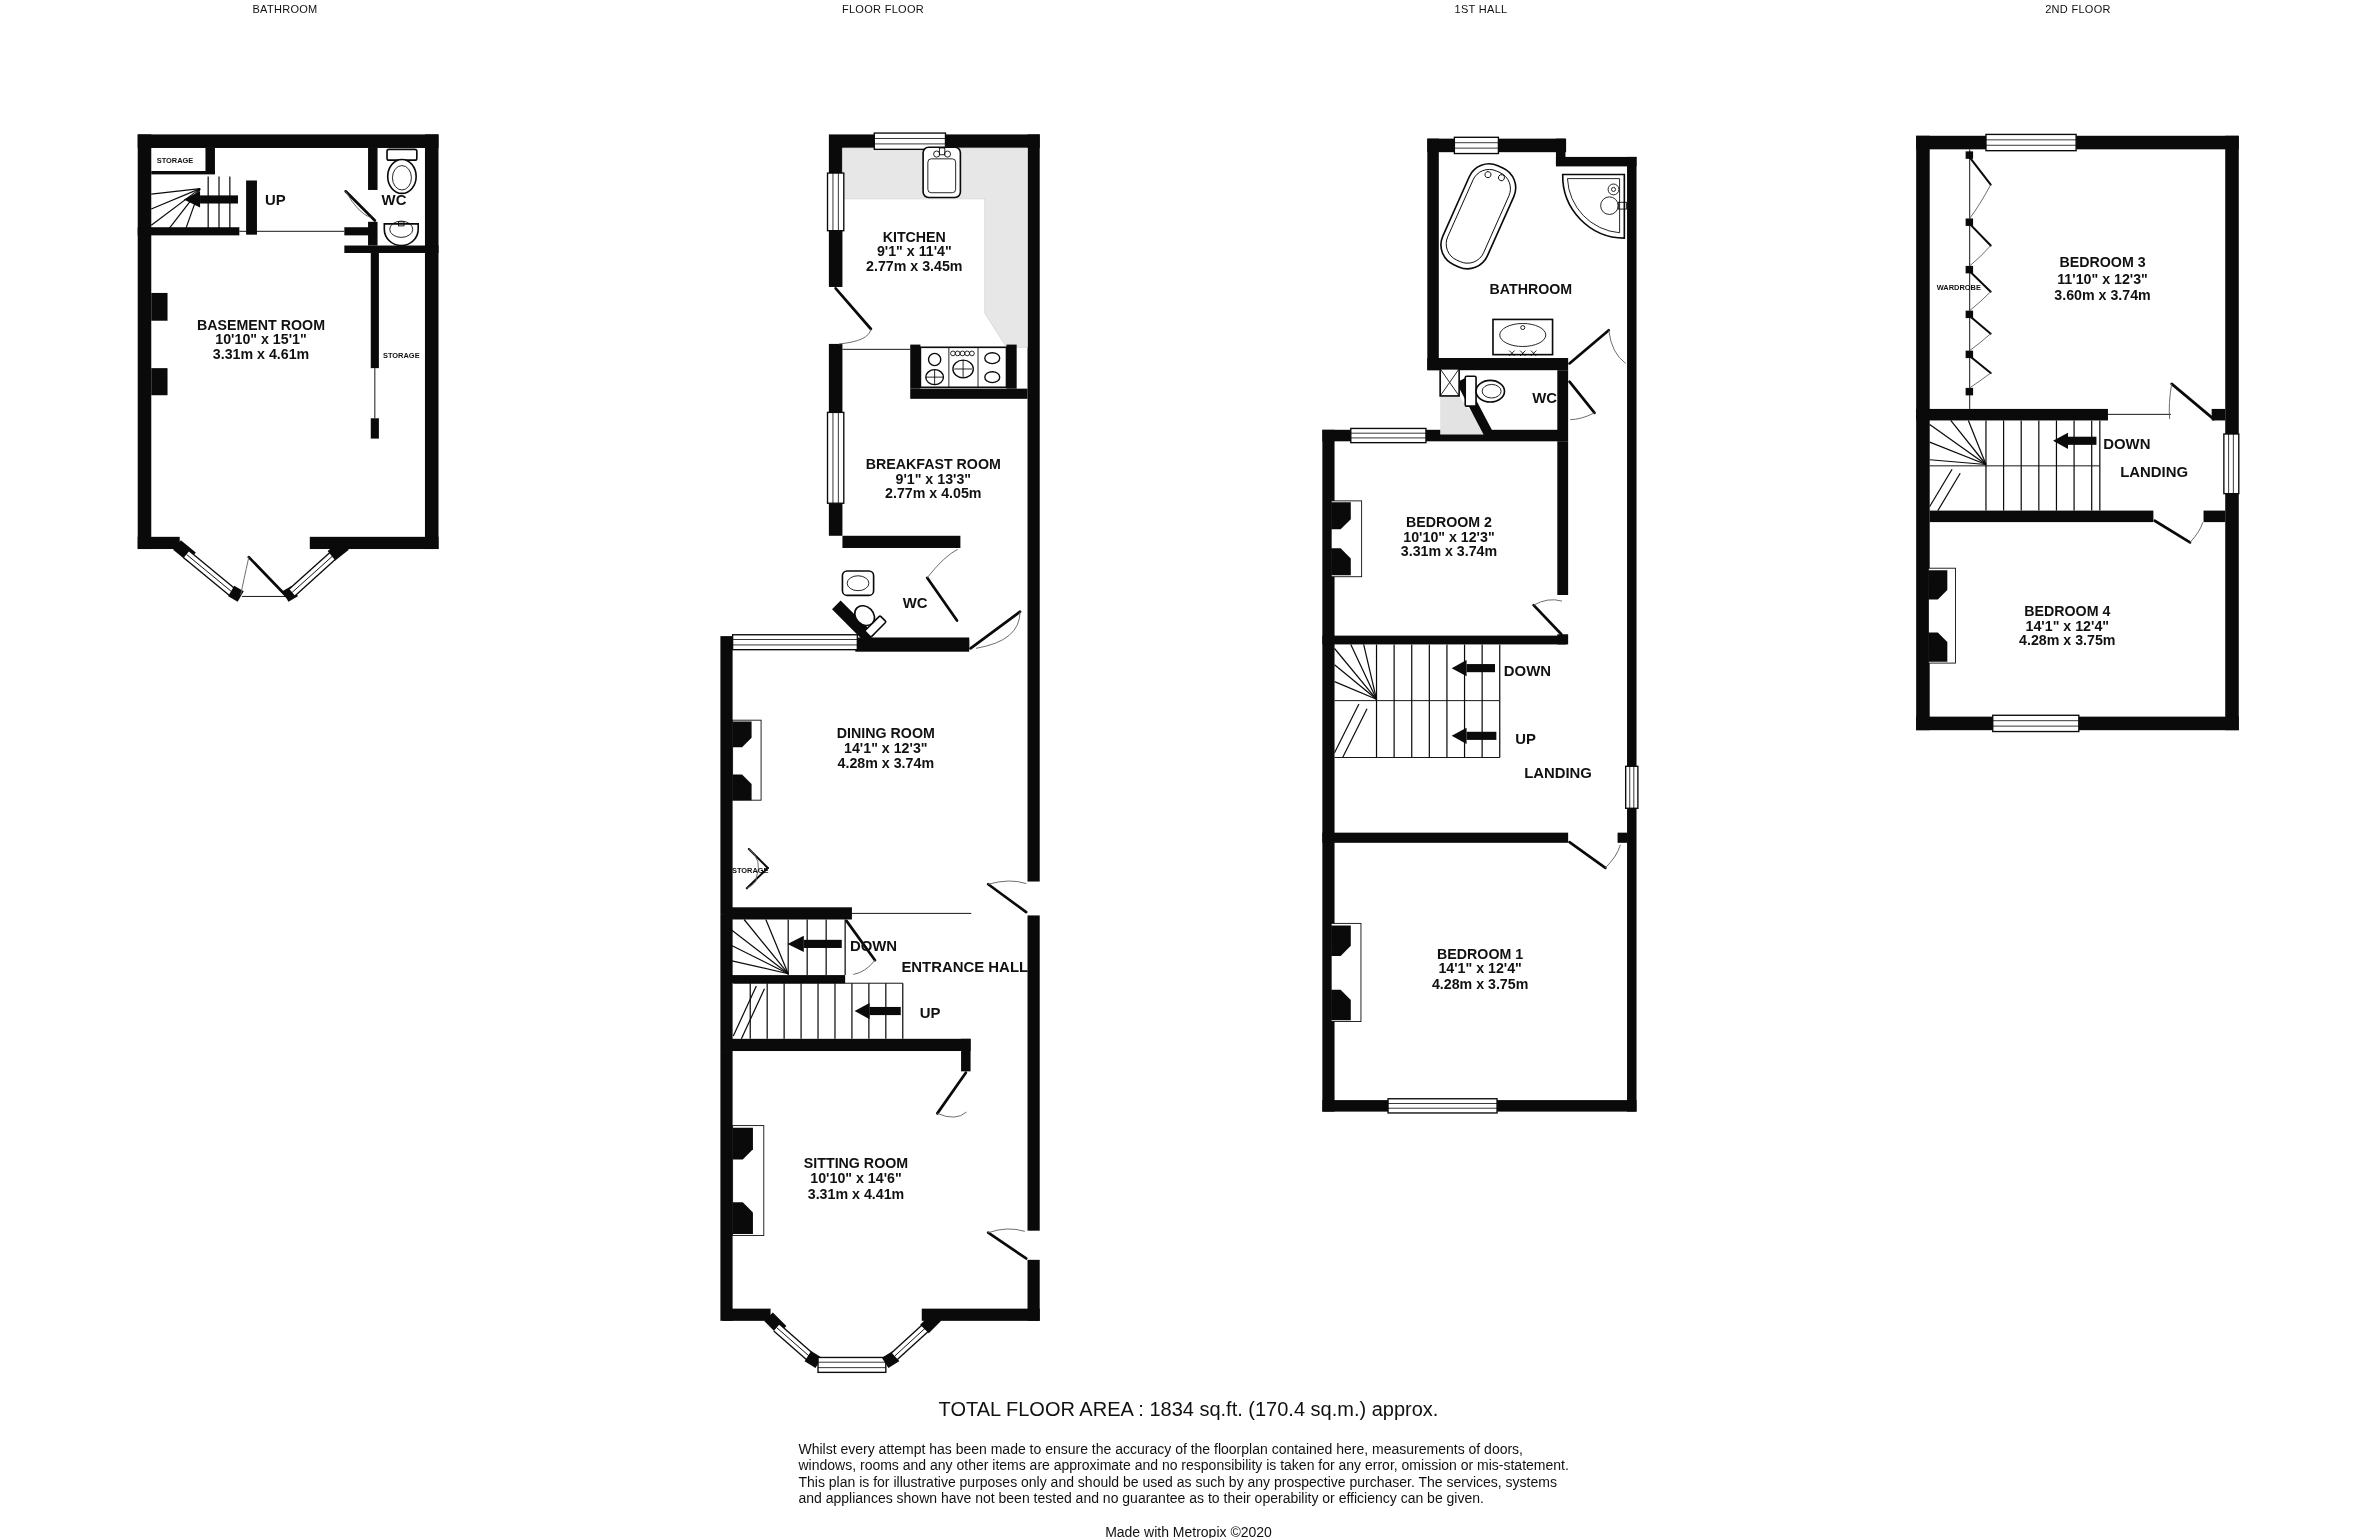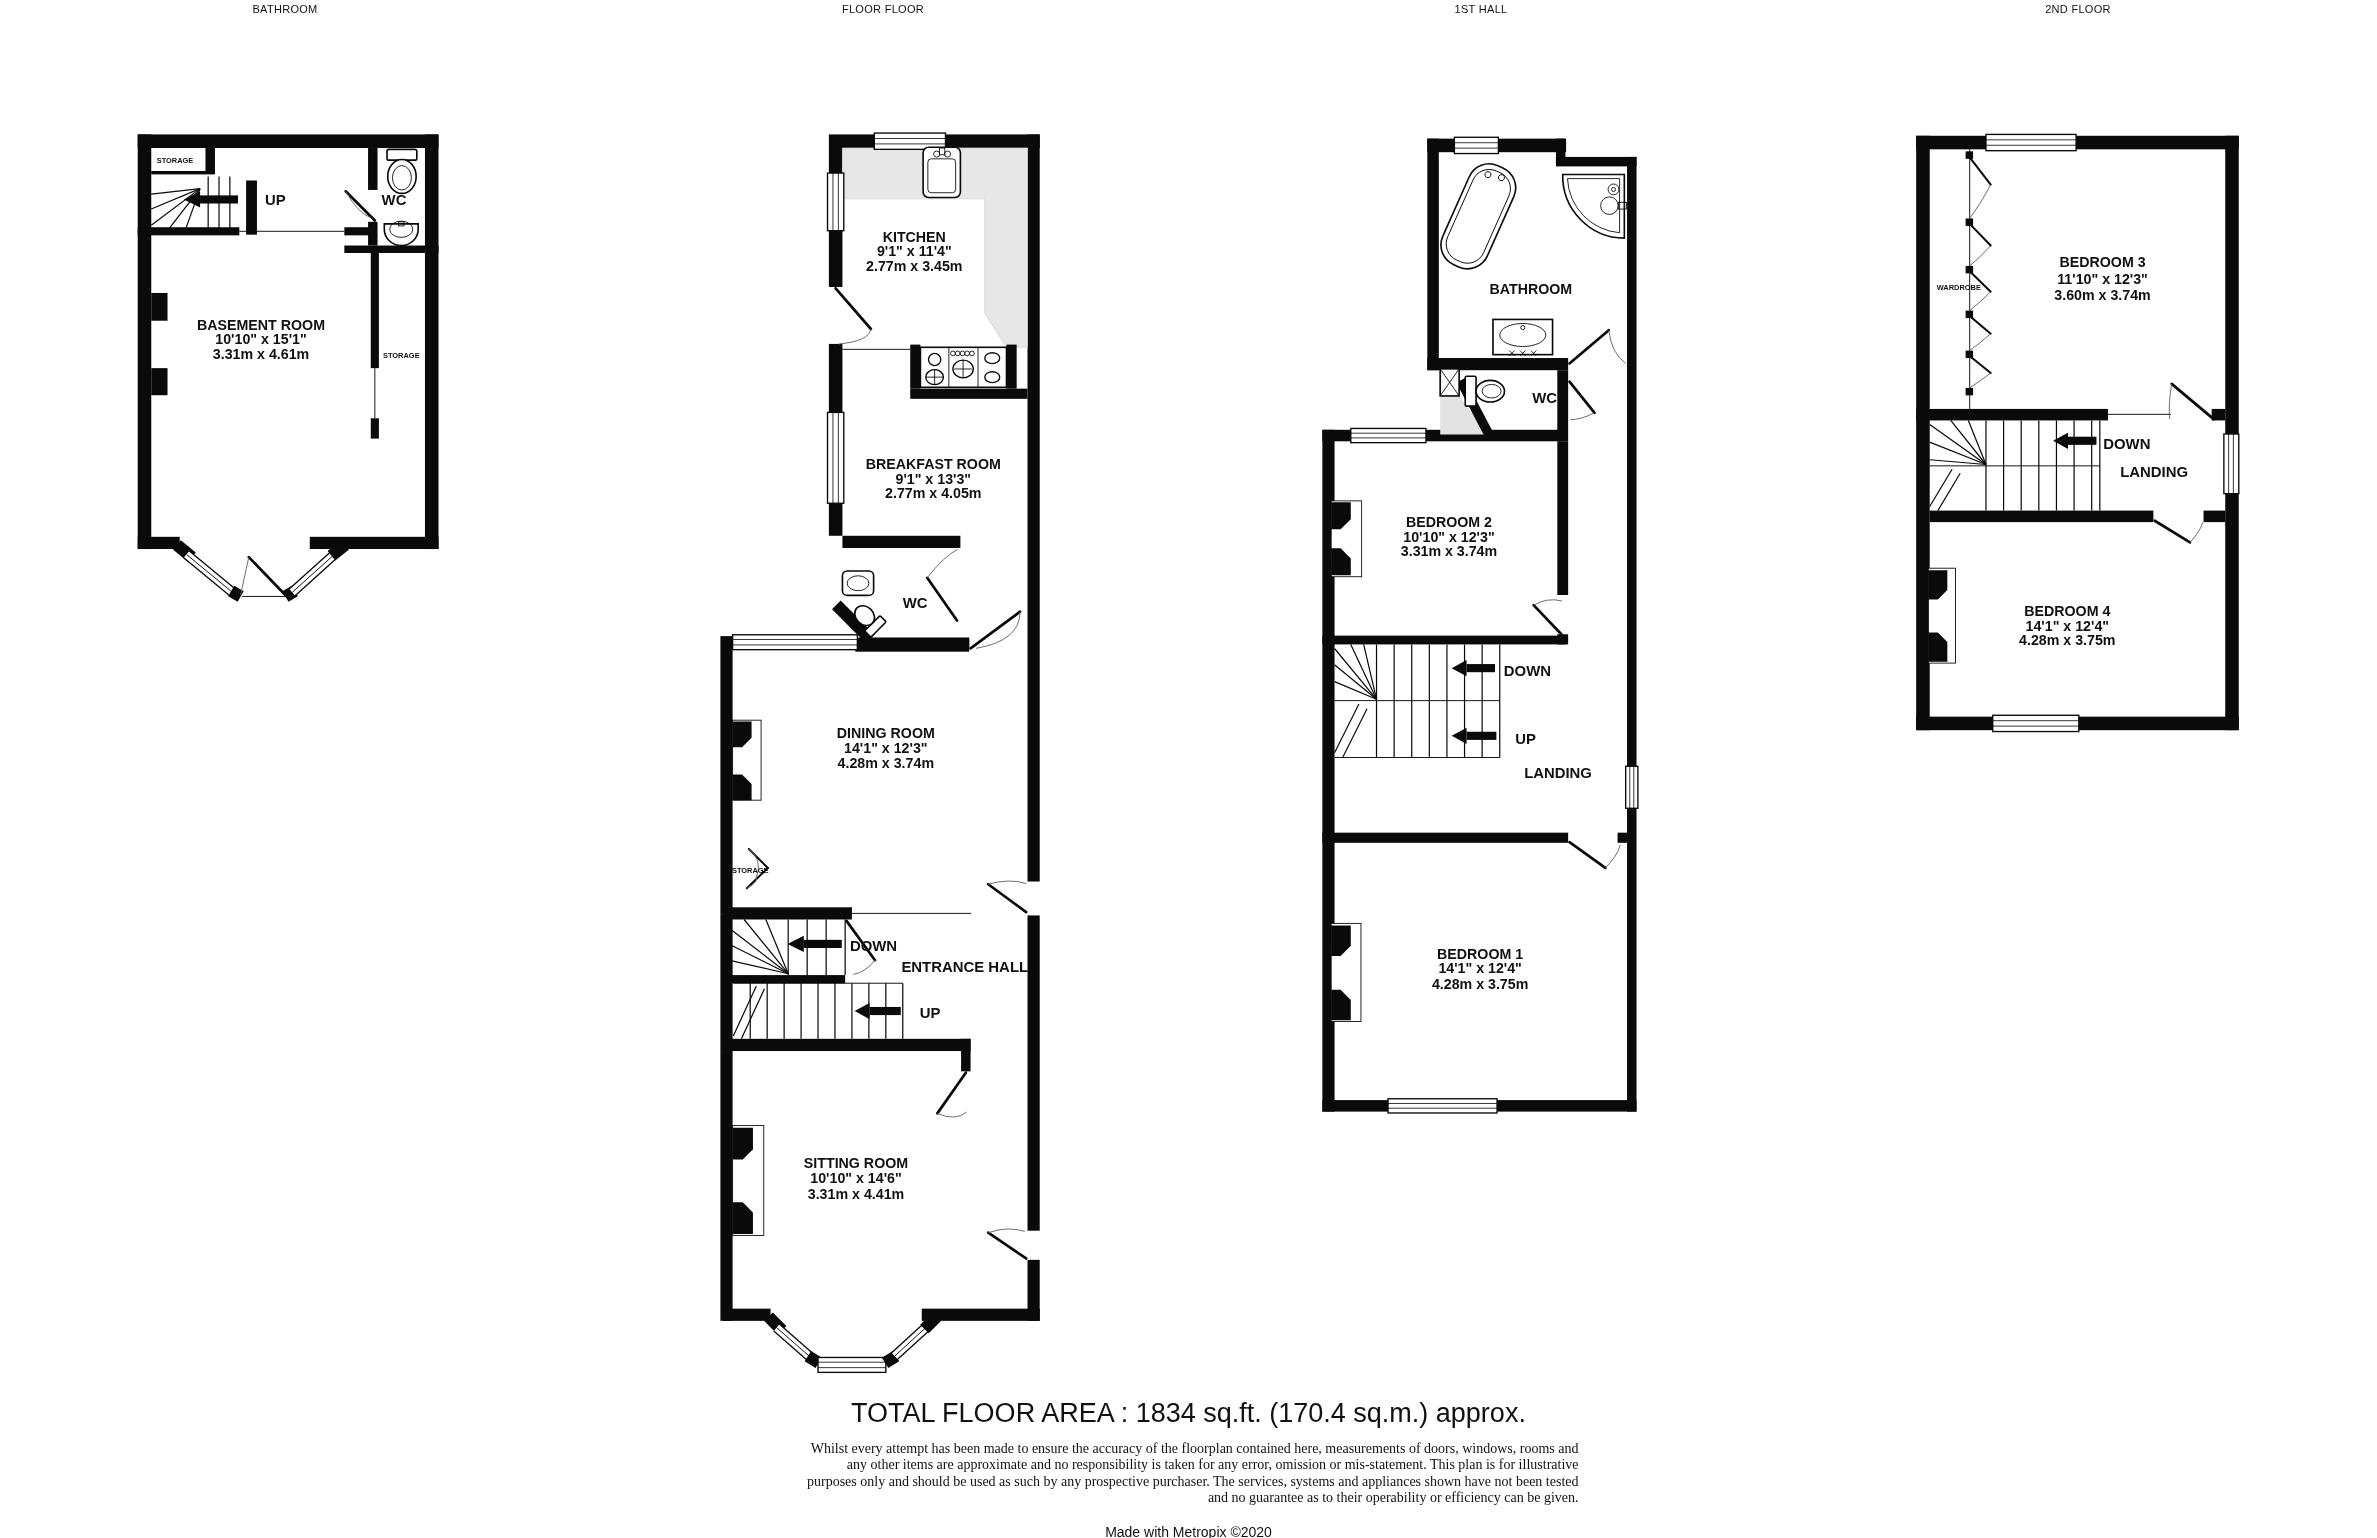--- a/index.html
+++ b/index.html
@@ -19,23 +19,23 @@
   .arc{stroke:#666;stroke-width:1.4;fill:none;}
   .tread{stroke:#0a0a0a;stroke-width:1.8;fill:none;}
   .win{fill:#fff;stroke:#0a0a0a;stroke-width:2;}
   .winl{stroke:#0a0a0a;stroke-width:1.2;fill:none;}
   .wb{stroke:#0a0a0a;stroke-width:15;fill:none;}
   .ww{stroke:#fff;stroke-width:11;fill:none;}
   .stub{stroke:#0a0a0a;stroke-width:18;fill:none;}
   .arrow{fill:#0a0a0a;}
   .counter{fill:#e7e7e7;stroke:#cfcfcf;stroke-width:1;}
   .footer-title{position:absolute;top:1398px;left:0;right:0;text-align:center;
-        font-size:27px;color:#111;}
+        font-size:20px;color:#111;}
   .footer-disclaimer{position:absolute;top:1441px;left:50%;transform:translateX(-50%);
-        width:780px;text-align:right;font-size:14px;line-height:1.17;color:#111;font-family:Liberation Serif, serif;}
+        width:780px;text-align:left;font-size:14px;line-height:1.17;color:#111;}
   .footer-credit{position:absolute;top:1524px;left:0;right:0;text-align:center;
         font-size:14px;color:#111;}
 </style>
 </head>
 <body>
 
 <div id="page">
 
   <div class="floor-title" style="left:285px">BATHROOM</div>
   <div class="floor-title" style="left:883px">FLOOR FLOOR</div>

